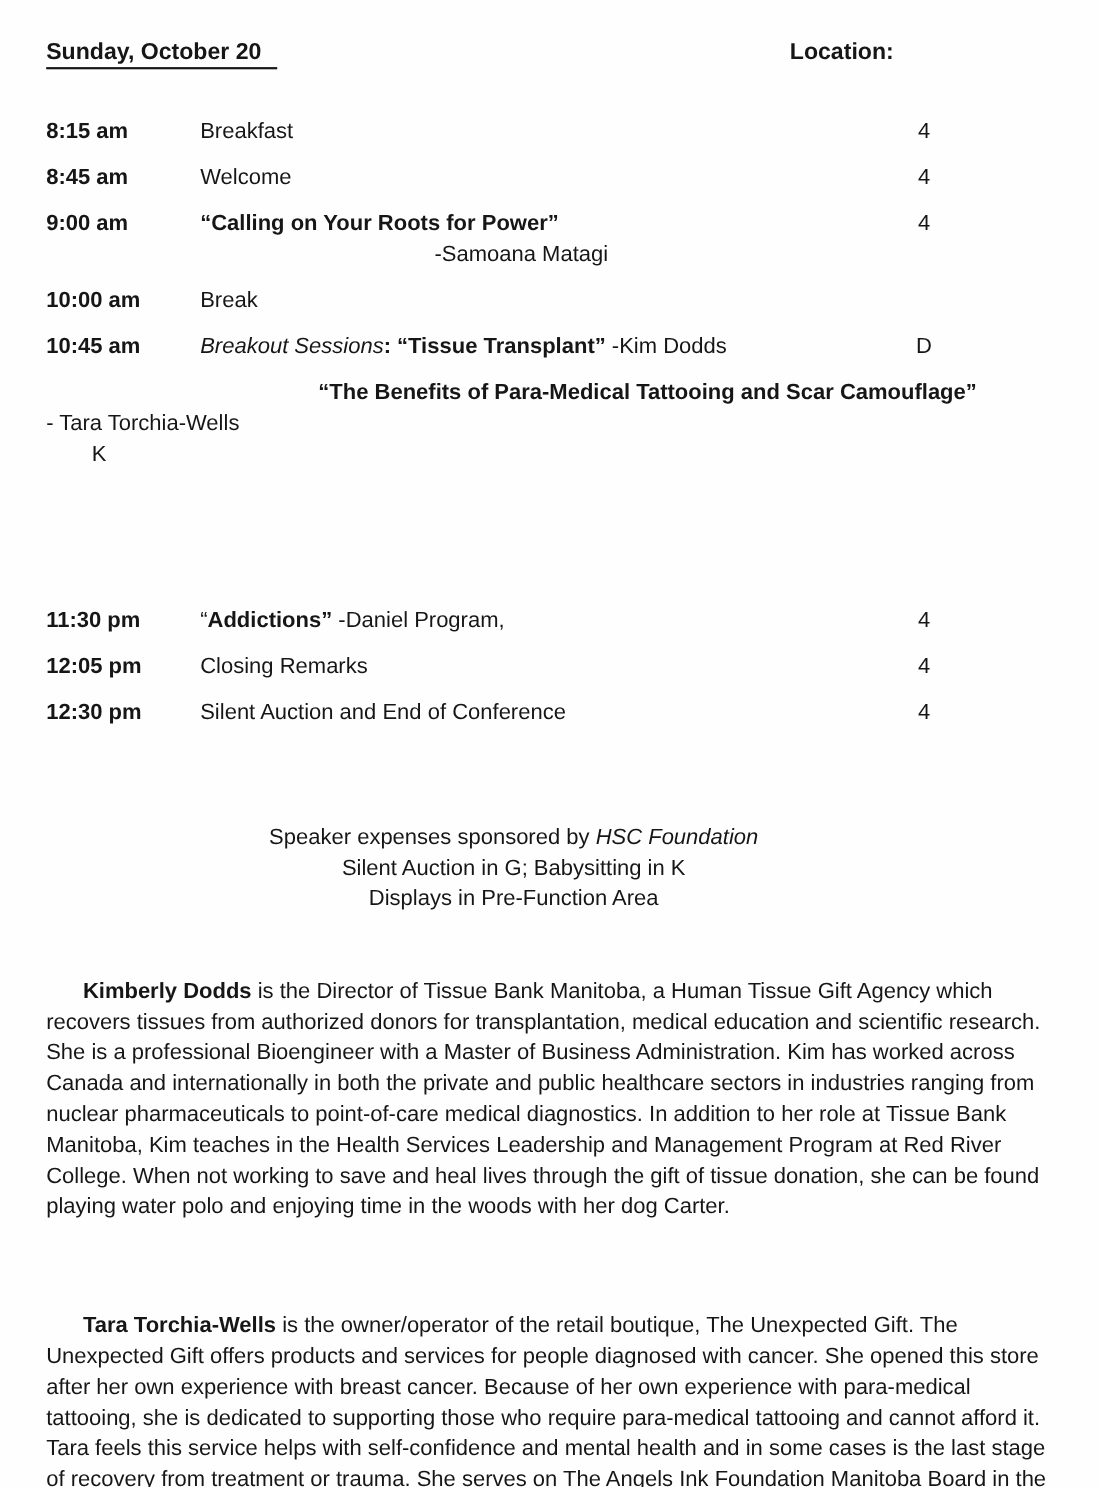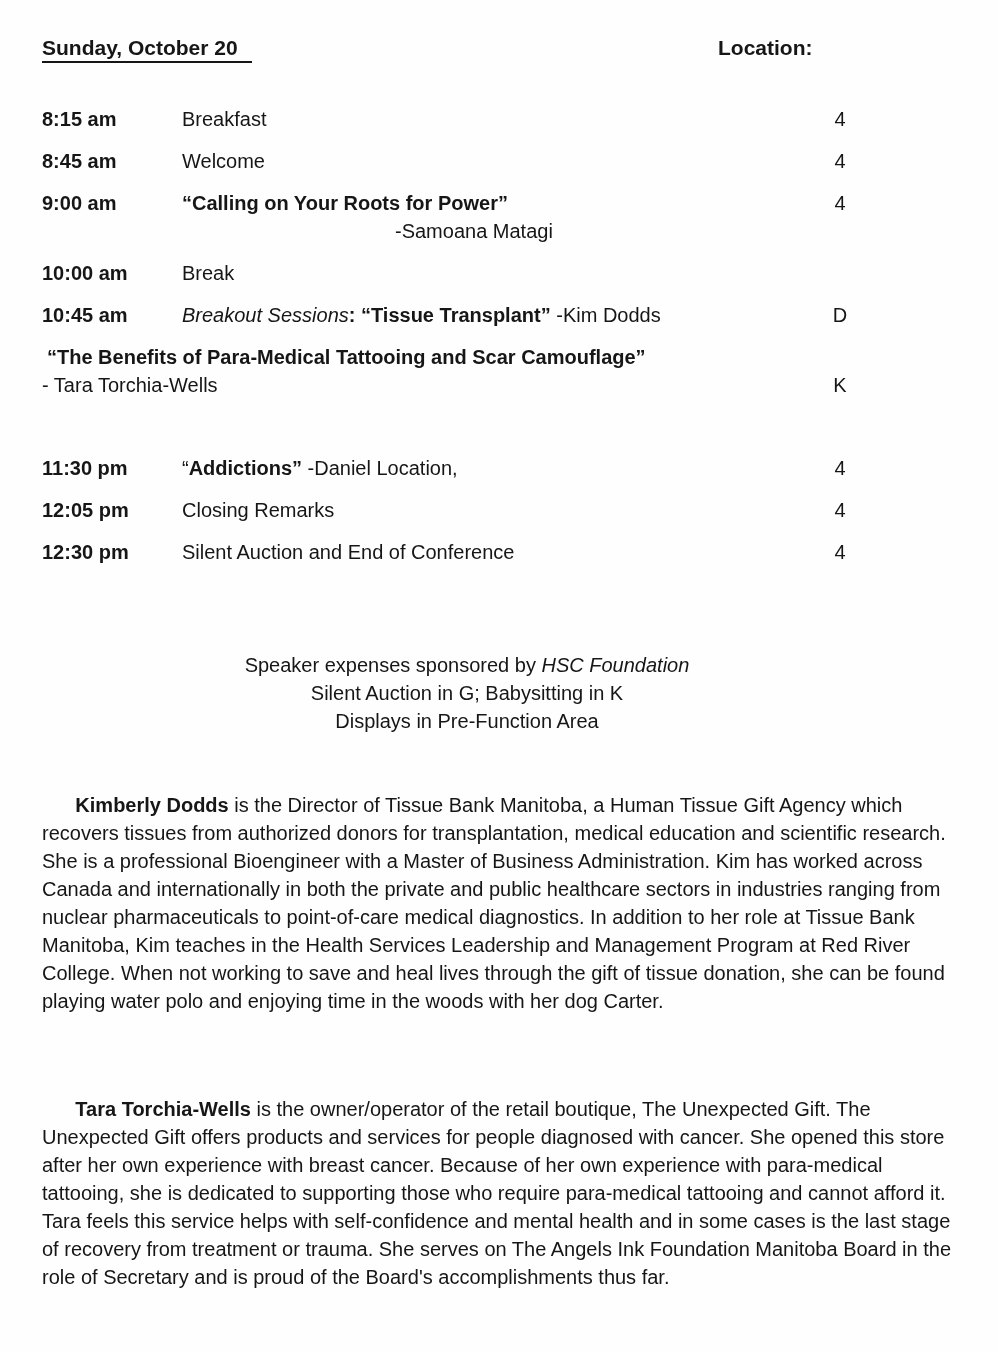--- a/index.html
+++ b/index.html
@@ -40,22 +40,22 @@
   .row .time { width: 140px; flex: 0 0 140px; font-weight: bold; }
   .row .event { flex: 1 1 auto; }
   .row .loc { flex: 0 0 96px; width: 96px; text-align: center; }
   .row-keynote { margin-top: 13px; }
   .speaker-line { display: block; padding-left: 213px; font-weight: normal; }
   .bold { font-weight: bold; }
   .italic { font-style: italic; }
 
   
   .benefits { margin-top: 9px; width: 846px; }
-  .benefits-title { font-weight: bold; padding-left: 5px; }
-  .benefits-row { display: flex; }
+  .benefits-title { font-weight: bold; padding-left: 5px; text-align: right; }
+  .benefits-row { display: flex; flex-direction: column; }
   .benefits-row .speaker { flex: 1 1 auto; }
   .benefits-row .loc { flex: 0 0 96px; width: 96px; text-align: center; }
 
   .rows2 { margin-top: 55px; }
 
   
   .notes { margin-top: 85px; width: 850px; text-align: center; }
 
   
   .bio { width: 922px; margin: 0; white-space: pre-wrap; }
@@ -115,21 +115,21 @@
         <div class="benefits-row">
           <span class="speaker">- Tara Torchia-Wells</span>
           <span class="loc">K</span>
         </div>
       </div>
 
       <div class="rows2">
         <div class="row">
           <span class="time">11:30 pm</span>
           <span class="event">
-            <span>“</span><span class="bold">Addictions”</span><span> -Daniel Location,</span>
+            <span>“</span><span class="bold">Addictions”</span><span> -Daniel Program,</span>
           </span>
           <span class="loc">4</span>
         </div>
 
         <div class="row">
           <span class="time">12:05 pm</span>
           <span class="event">Closing Remarks</span>
           <span class="loc">4</span>
         </div>
 

